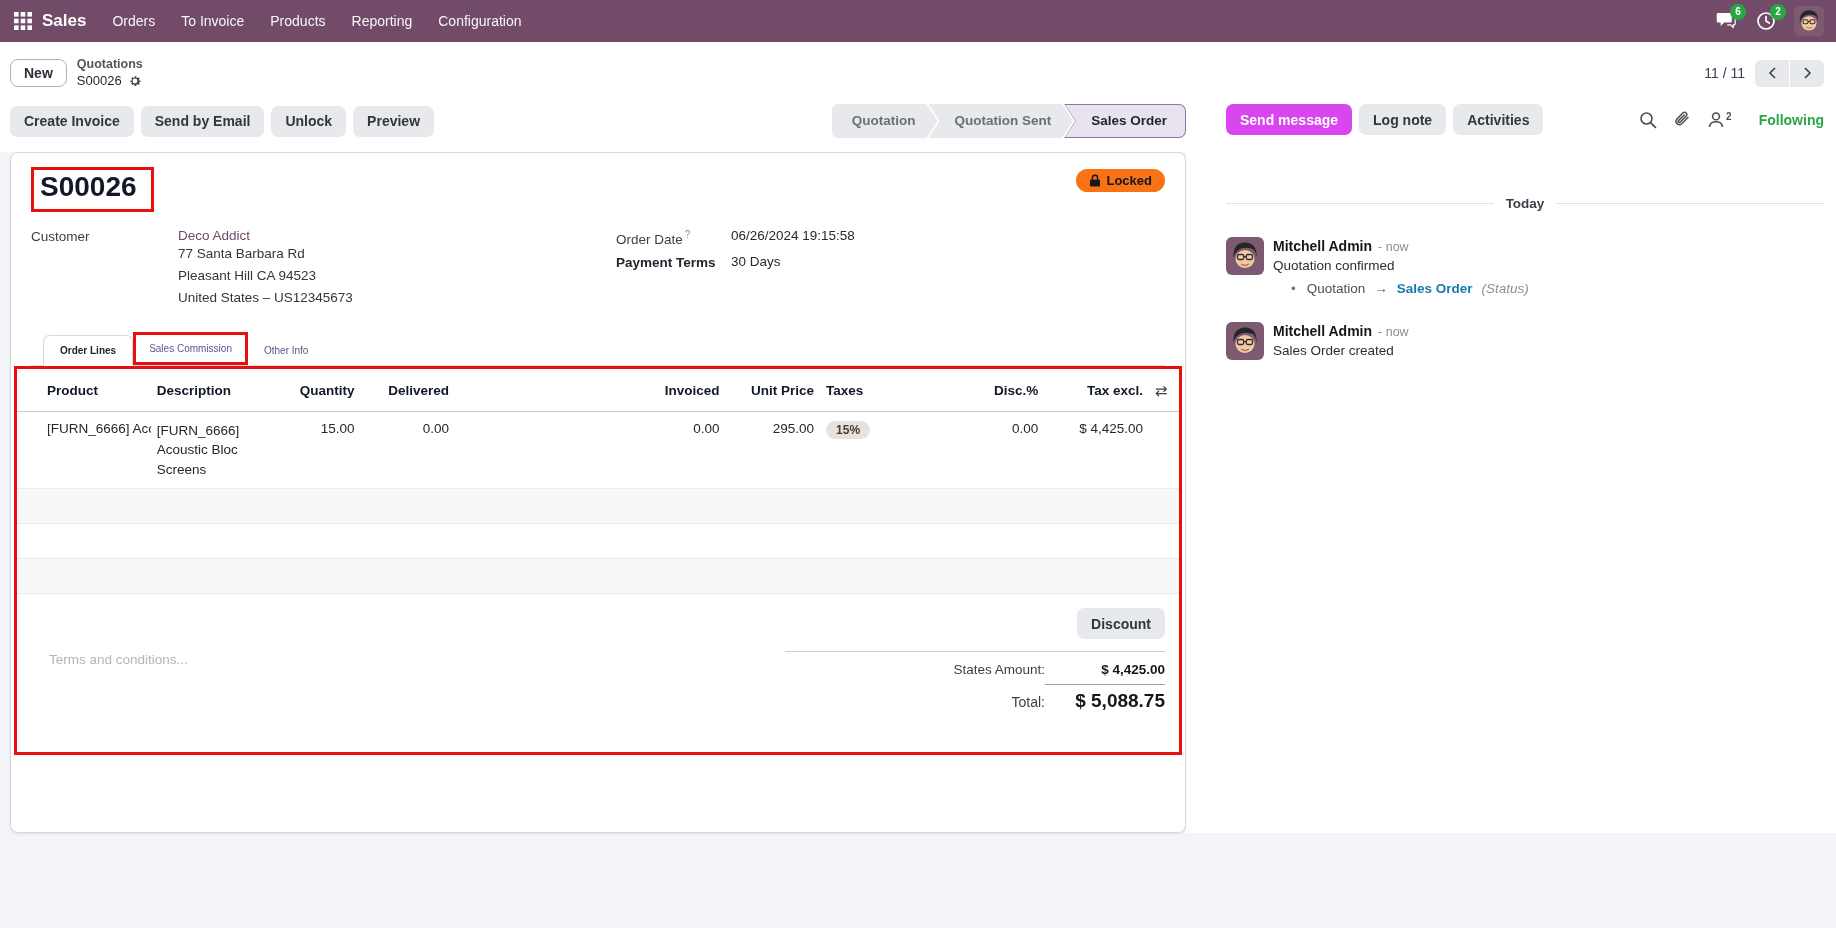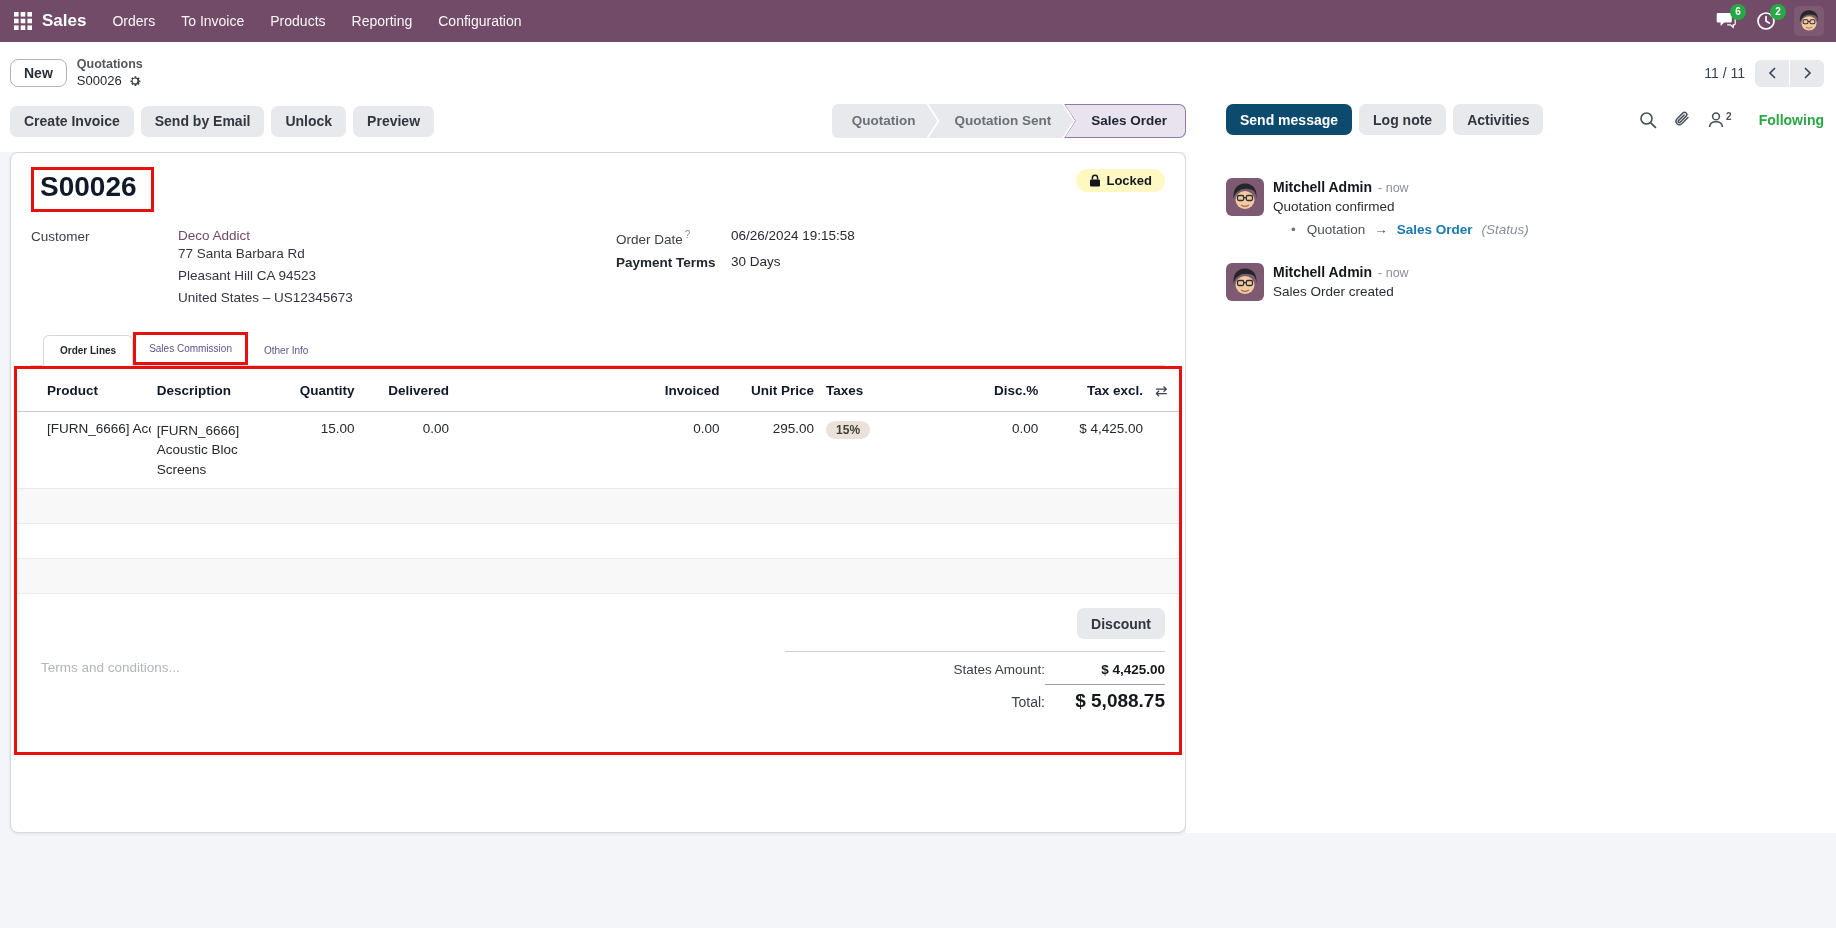--- a/index.html
+++ b/index.html
@@ -29,21 +29,21 @@
   .pager-count { font-size:14px; color:#374151; }
   .pager-btns { display:flex; gap:1px; }
   .pager-btn { width:34px; height:27px; background:#e7e9ed; border:none; display:flex; align-items:center; justify-content:center; cursor:pointer; }
   .pager-prev { border-radius:6px 0 0 6px; } .pager-next { border-radius:0 6px 6px 0; }
 
   
   .control-bar { height:48px; background:#fff; display:flex; align-items:flex-start; }
   .cb-left { width:1186px; padding-left:10px; display:flex; align-items:center; gap:7px; }
   .btn { border:none; border-radius:7px; background:#e7e9ed; color:#32363e; font-size:14px; font-weight:600;
     padding:6px 14px; height:31px; cursor:pointer; font-family:inherit; }
-  .btn-primary { background:#0c4a6e; color:#fff; }
+  .btn-primary { background:#d946ef; color:#fff; }
   .cb-right { flex:1; display:flex; align-items:center; gap:7px; padding:0 12px 0 40px; }
   .chatter-icons { margin-left:auto; display:flex; align-items:center; gap:16px; color:#4b5158; }
   .cicon { width:18px; height:18px; cursor:pointer; }
   .follower-wrap { display:flex; align-items:flex-start; cursor:pointer; }
   .follower-wrap sup { font-size:10px; font-weight:600; margin-left:1px; }
   .following { color:#28a745; font-weight:700; font-size:14px; margin-left:20px; cursor:pointer; }
 
   
   .sb { margin-left:auto; display:flex; align-items:center; height:34px; font-size:13.5px; font-weight:600; }
   .sb-step { background:#e7e9ed; color:#6b7077; height:34px; line-height:34px; padding:0 22px 0 26px; cursor:pointer; white-space:nowrap; }
@@ -59,21 +59,21 @@
   .main-row { display:flex; height:681px; }
   .sheet { margin-left:10px; width:1176px; background:#fff; border:1px solid #d5d8dd; border-radius:8px;
     box-shadow:0 1px 3px rgba(0,0,0,.08); padding:14px 20px 0 20px; overflow:hidden; }
   .chatter { flex:1; background:#fff; padding:0 12px 0 40px; }
 
   .red-box { border:3px solid #e8100c; }
 
   .title-row { display:flex; justify-content:space-between; align-items:flex-start; }
   .title-box { display:inline-block; padding:2px 14px 6px 6px; }
   .sheet-title { font-size:28px; font-weight:700; color:#111827; line-height:1.1; }
-  .locked-pill { background:#fef9c3; border-radius:13px; padding:4px 13px; font-weight:700; font-size:13px; color:#14171c;
+  .locked-pill { background:#f97316; border-radius:13px; padding:4px 13px; font-weight:700; font-size:13px; color:#14171c;
     display:flex; align-items:center; gap:5px; margin-top:2px; }
   .lock-ico { width:12px; height:13px; }
 
   .fields { display:grid; grid-template-columns:585px 1fr; margin-top:16px; }
   .frow { display:flex; margin-bottom:6px; }
   .flabel { width:147px; color:#3a3f47; padding-top:1px; font-size:13.5px; }
   .flabel2 { width:115px; color:#3a3f47; padding-top:1px; font-size:13.5px; }
   .fbold { font-weight:700; color:#22262e; }
   .fval { font-size:13.5px; color:#2a2731; }
   .link { color:#714B67; cursor:pointer; }
@@ -98,21 +98,21 @@
     border-bottom:1px solid #e8eaee; }
   .olines td.al { text-align:left; }
   .cell-product { color:#714B67; white-space:nowrap; overflow:hidden; }
   .cell-desc { line-height:1.45; color:#2a2d33; }
   .tax-pill { display:inline-block; background:#e9e1da; border-radius:11px; padding:2px 10px; font-size:12px; font-weight:700; color:#443d38; }
   .opt-col-icon { font-size:15px; color:#3a3f47; cursor:pointer; font-weight:400; }
   tr.filler td { height:35px; border-bottom:1px solid #e8eaee; }
   tr.f-gray td { background:#f8f8f9; }
 
   .tfooter { position:relative; min-height:158px; padding:14px 14px 10px 30px; }
-  .terms-ph { position:absolute; left:24px; top:58px; color:#b2b5bb; font-size:13.5px; cursor:text;margin-top:8px; }
+  .terms-ph { position:absolute; left:32px; top:58px; color:#b2b5bb; font-size:13.5px; cursor:text; }
   .totals-zone { margin-left:auto; width:380px; }
   .discount-row { display:flex; justify-content:flex-end; }
   .totals { border-top:1px solid #c9ccd1; margin-top:12px; padding-top:8px; }
   .trow { display:flex; justify-content:flex-end; align-items:baseline; padding:2px 0; }
   .tlabel { color:#3a3f47; font-size:13.5px; }
   .tval { width:120px; text-align:right; font-size:13.5px; color:#25282e; }
   .tval-bold { font-weight:700; color:#14171c; }
   .trow-total .tlabel { font-size:14px; }
   .trow-total .tval { border-top:1px solid #9aa0a6; padding-top:5px; margin-top:3px; font-size:19px; font-weight:700; color:#14171c; }
 
@@ -366,20 +366,25 @@
               <span class="tlabel">Total:</span>
               <span class="tval">$ 5,088.75</span>
             </div>
           </div>
         </div>
       </div>
     </div>
   </div>
 
   <div class="chatter">
+    <div class="today-divider">
+      <div class="line"></div>
+      <span class="today-label">Today</span>
+      <div class="line"></div>
+    </div>
 
     <div class="msg">
       <div class="msg-avatar">
         <svg width="38" height="38" viewBox="0 0 38 38">
           <rect width="38" height="38" fill="#7d5a72"></rect>
           <ellipse cx="19" cy="22" rx="9.5" ry="9" fill="#f2c9a2"></ellipse>
           <path d="M7.5 21 Q6.5 6 19 5.5 Q31.5 6 30.5 21 Q30 12 25 11.4 Q16.5 9.6 12.3 13.2 Q8.6 15.5 7.5 21 Z" fill="#262626"></path>
           <rect x="11.5" y="17.5" width="6.2" height="5" rx="1.5" fill="none" stroke="#2f2f2f" stroke-width="1.3"></rect>
           <rect x="20.3" y="17.5" width="6.2" height="5" rx="1.5" fill="none" stroke="#2f2f2f" stroke-width="1.3"></rect>
           <line x1="17.7" y1="19.6" x2="20.3" y2="19.6" stroke="#2f2f2f" stroke-width="1.3"></line>

